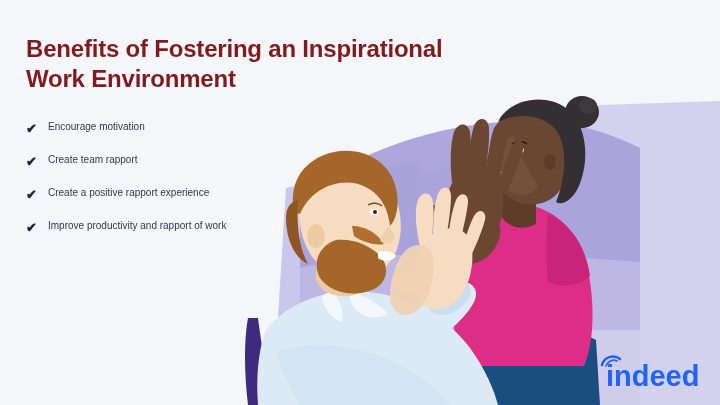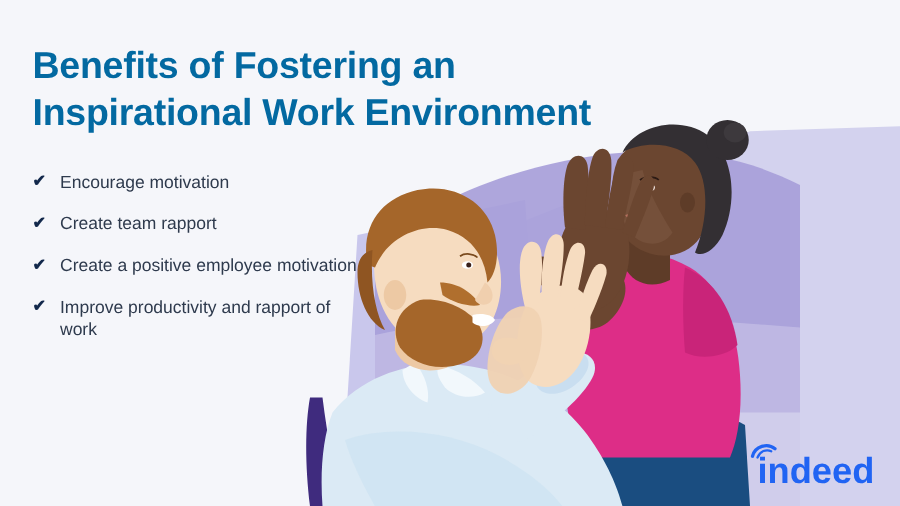--- a/index.html
+++ b/index.html
@@ -34,25 +34,25 @@
   
   .text-col {
     position: absolute;
     left: 26px;
     top: 34px;
     width: 300px;
     z-index: 5;
   }
   .headline {
     margin: 0;
-    font-size: 30px;
+    font-size: 24px;
     line-height: 1.26;
     font-weight: bold;
     letter-spacing: -0.2px;
-    color: #0369a1;
+    color: #7f1d1d;
     width: 480px;
   }
   .bullets {
     list-style: none;
     margin: 26px 0 0 0;
     padding: 0;
     width: 260px;
   }
   .bullet {
     display: flex;
@@ -62,21 +62,21 @@
   .bullet:last-child { margin-bottom: 0; }
   .check-icon {
     flex: 0 0 auto;
     width: 22px;
     font-size: 13px;
     line-height: 18px;
     color: #12284b;
     font-weight: bold;
   }
   .bullet-text {
-    font-size: 14px;
+    font-size: 10px;
     line-height: 1.32;
     color: #2e3a4d;
   }
 
   
   .logo {
     position: absolute;
     right: 16px;
     bottom: 14px;
     z-index: 6;
@@ -217,21 +217,21 @@
       <li class="bullet">
         <span class="check-icon">✔</span>
         <span class="bullet-text">Encourage motivation</span>
       </li>
       <li class="bullet">
         <span class="check-icon">✔</span>
         <span class="bullet-text">Create team rapport</span>
       </li>
       <li class="bullet">
         <span class="check-icon">✔</span>
-        <span class="bullet-text">Create a positive employee motivation</span>
+        <span class="bullet-text">Create a positive rapport experience</span>
       </li>
       <li class="bullet">
         <span class="check-icon">✔</span>
         <span class="bullet-text">Improve productivity and rapport of work</span>
       </li>
     </ul>
   </div>
 
   <div class="logo">
     <svg class="logo-svg" width="104" height="36" viewBox="0 0 104 36" xmlns="http://www.w3.org/2000/svg">

